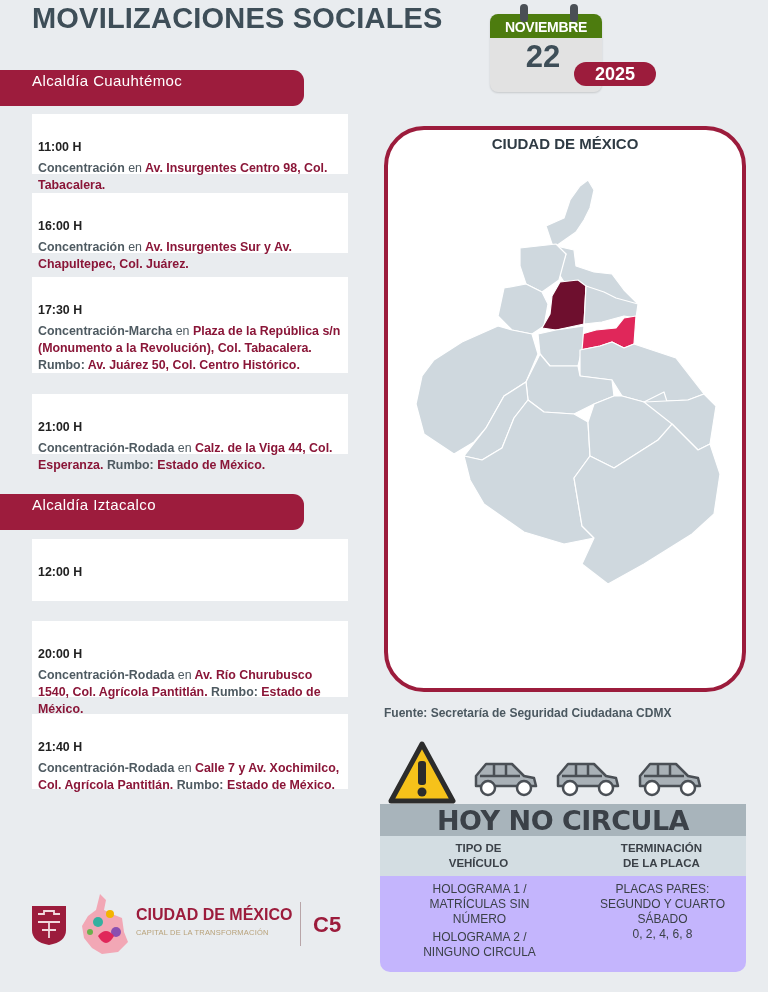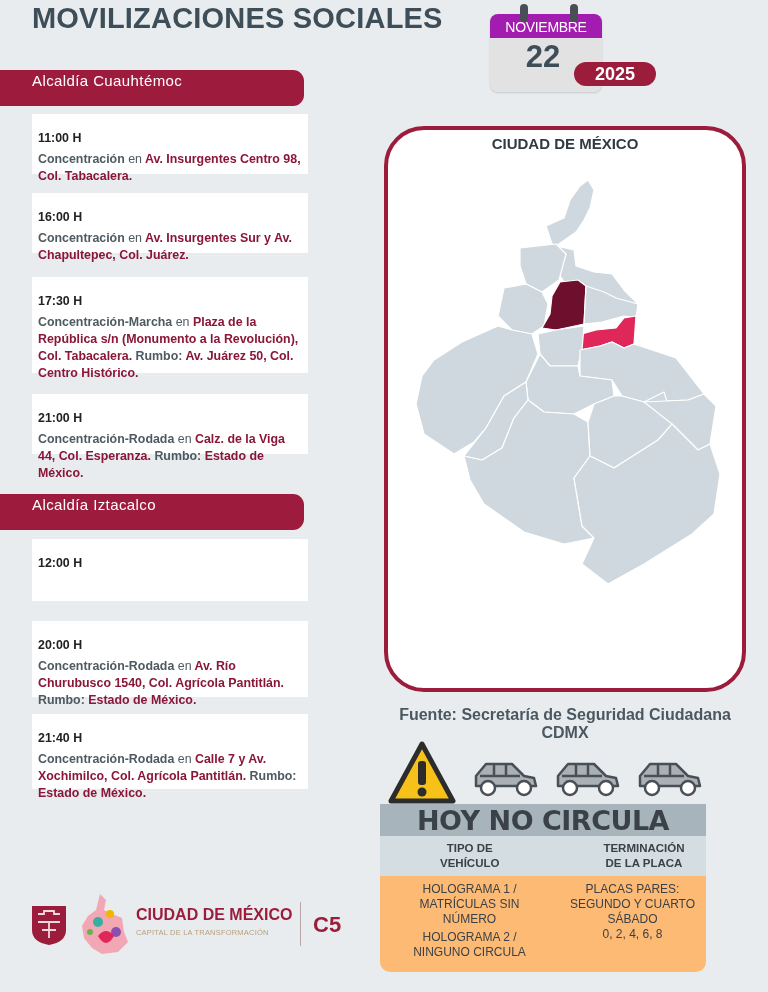--- a/index.html
+++ b/index.html
@@ -17,70 +17,70 @@
   }
   
   .calendar { position: absolute; left: 486px; top: 4px; width: 150px; height: 90px; }
   .cal-ring { position: absolute; top: 0; width: 8px; height: 18px; background: #4a4f55; border-radius: 4px; }
   .cal-body {
     position: absolute; left: 4px; top: 10px; width: 112px; height: 78px;
     background: #e2e2e2; border-radius: 8px; overflow: hidden;
     box-shadow: 0 1px 2px rgba(0,0,0,0.15);
   }
   .cal-head {
-    height: 24px; background: #a21caf; color: #fff;
-    font-weight: normal; font-size: 14px; text-align: center; line-height: 26px;
+    height: 24px; background: #4d7c0f; color: #fff;
+    font-weight: bold; font-size: 14px; text-align: center; line-height: 26px;
     letter-spacing: -0.3px;
   }
   .cal-day {
     font-size: 31px; font-weight: bold; color: #3e4e58; text-align: center;
     line-height: 38px; padding-right: 6px;
   }
   .cal-year {
     position: absolute; left: 88px; top: 58px; width: 82px; height: 24px;
     background: #9c1c3c; color: #fff; font-weight: bold; font-size: 18px;
     border-radius: 12px; text-align: center; line-height: 25px;
   }
   
   .banner {
     position: absolute; left: 0; width: 304px; height: 36px;
     background: #9d1c3d; color: #fff; font-size: 15px;
     border-radius: 0 11px 11px 0; padding-left: 32px; line-height: 22px;
     letter-spacing: 0.4px;
   }
   
   .card {
-    position: absolute; left: 32px; width: 276px; background: #fff;
-    padding: 16px 6px 6px 6px; font-size: 12.4px; line-height: 17px;
+    position: absolute; left: 32px; width: 316px; background: #fff;
+    padding: 25px 6px 6px 6px; font-size: 12.4px; line-height: 17px;
   }
   .card .time { font-weight: bold; color: #222; margin-bottom: 4px; }
   .card .desc { font-weight: bold; }
   .g { color: #4e5a61; }
   .gn { color: #4e5a61; font-weight: normal; }
   .r { color: #8a1638; }
   
   .map-frame {
     position: absolute; left: 384px; top: 126px; width: 362px; height: 566px;
     border: 4px solid #9c1c3c; border-radius: 40px; background: #fff;
   }
   .map-title {
     position: absolute; top: 5px; left: 0; right: 0; text-align: center;
     font-size: 15px; font-weight: bold; color: #2f3b44;
   }
   .map-svg { position: absolute; left: 0; top: 0; }
   .source {
-    position: absolute; left: 384px; top: 706px; width: 362px; text-align: center;
-    font-size: 16px; font-weight: bold; color: #4b5860;
+    position: absolute; left: 384px; top: 706px; width: 362px; text-align: left;
+    font-size: 12px; font-weight: bold; color: #4b5860;
   }
   
   .warn { position: absolute; left: 388px; top: 741px; }
   .car { position: absolute; top: 760px; }
   .hnc-box {
-    position: absolute; left: 380px; top: 804px; width: 326px; height: 168px;
-    background: #fdba74; border-radius: 0 0 10px 10px; overflow: hidden;
+    position: absolute; left: 380px; top: 804px; width: 366px; height: 168px;
+    background: #c4b5fd; border-radius: 0 0 10px 10px; overflow: hidden;
   }
   .hnc-title {
     height: 32px; background: #a8b4bb; color: #3b4148; text-align: center;
     font-size: 27px; font-weight: bold; line-height: 33px; letter-spacing: -0.5px;
     font-family: "DejaVu Sans", sans-serif;
   }
   .hnc-head {
     display: flex; background: #d3dde2; height: 40px; align-items: center;
   }
   .hnc-head div {

